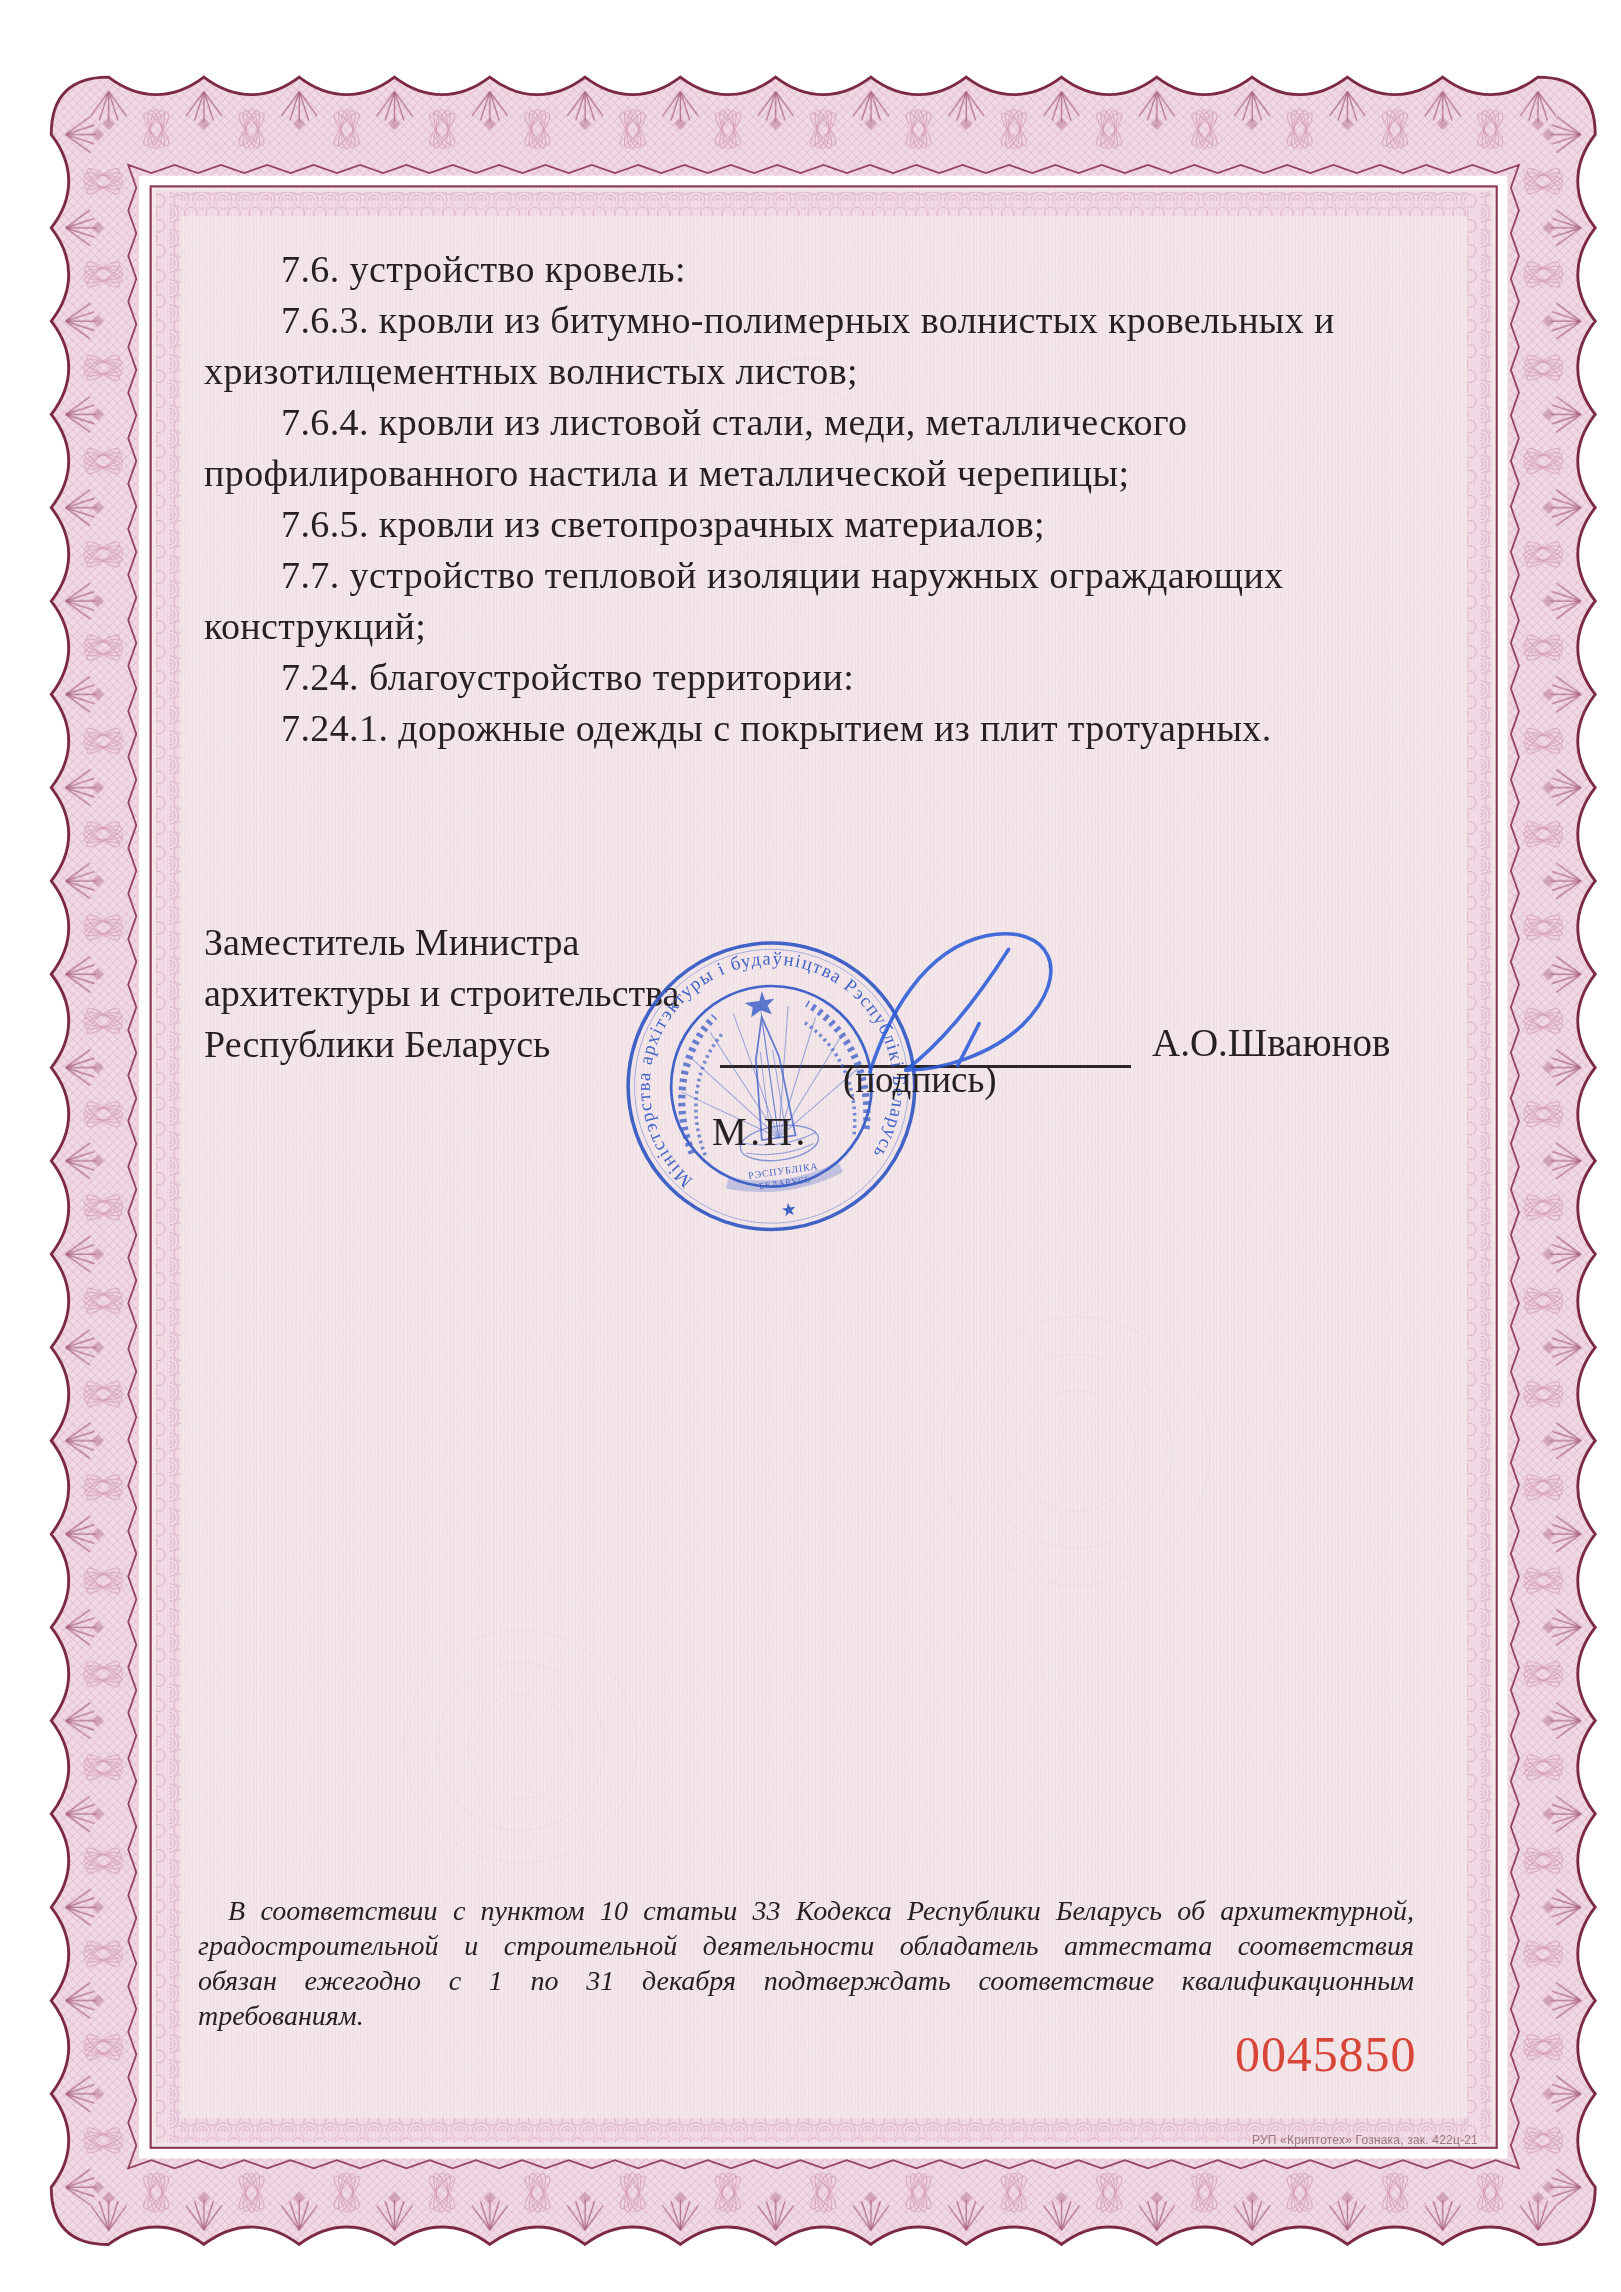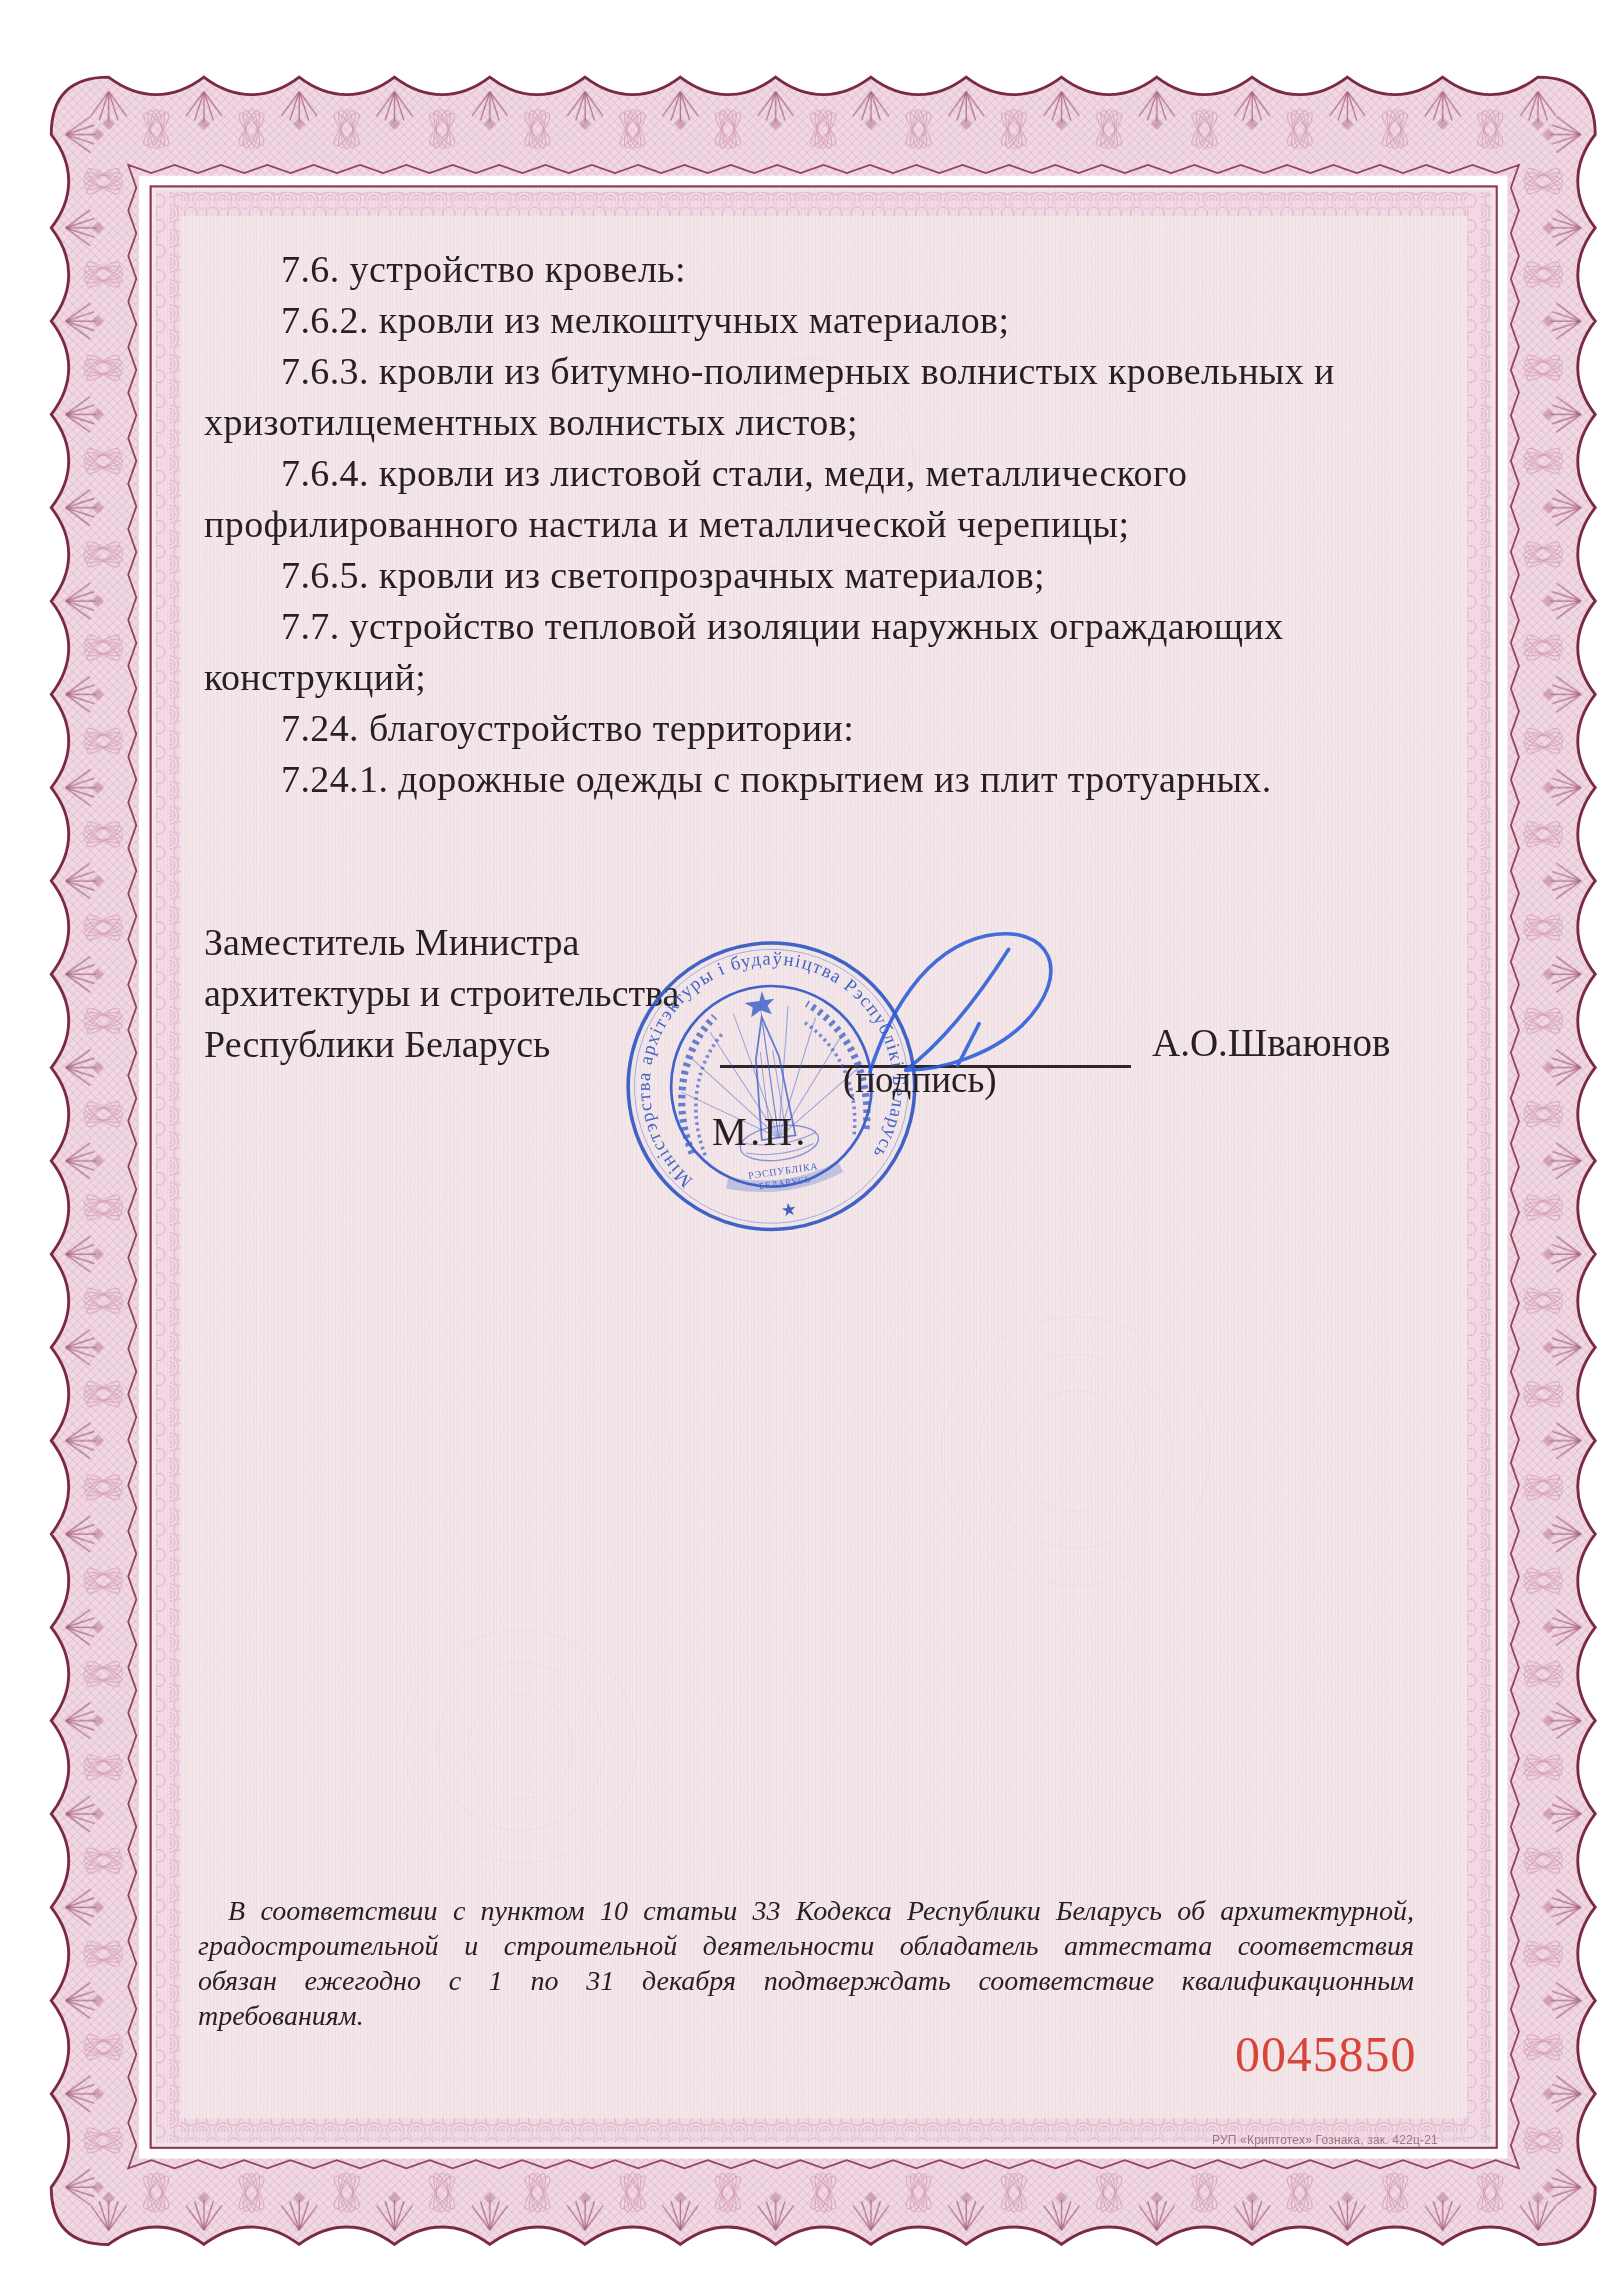--- a/index.html
+++ b/index.html
@@ -21,21 +21,21 @@
   .signame{left:1133px;top:1021px;font-size:39px;line-height:43px;white-space:nowrap;z-index:1;}
   .mp{left:693px;top:1109px;font-size:39px;letter-spacing:3.6px;z-index:3;text-align:center;}
   
   .footnote{left:179px;top:1893px;width:1216px;font-style:italic;font-size:28px;z-index:2;}
   .fl{height:35px;line-height:35px;white-space:nowrap;}
   .fl.just{text-align:justify;white-space:normal;height:35px;overflow:hidden;}
   .fl.just::after{content:"";display:inline-block;width:100%;height:0;}
   .fl.first{text-indent:30px;}
   .serial{left:1216px;top:2028px;width:179px;text-align:right;font-size:50px;line-height:52px;
           color:#d6392c;letter-spacing:0.9px;z-index:2;opacity:.93;}
-  .printer{left:1106px;top:2133px;width:313px;text-align:right;font-size:12px;
+  .printer{left:1146px;top:2133px;width:313px;text-align:right;font-size:12px;
            font-family:"Liberation Sans","DejaVu Sans",sans-serif;color:#9a7781;z-index:3;letter-spacing:0.2px;}
   #sealSvg{left:582px;top:909px;z-index:2;pointer-events:none;}
   .scanedge{left:1607px;top:0;width:14.3px;height:2293px;background:#f1f3ec;opacity:.7;z-index:4;}
 </style>
 </head>
 <body>
 
 <div class="page">
 
   <svg id="frame" class="abs" width="1621" height="2293" viewBox="0 0 1810 2560">
@@ -936,21 +936,20 @@
           <circle cx="560" cy="1950" r="93.6"></circle>
           <circle cx="560" cy="1950" r="58.5"></circle>
         </g>
         <rect x="149" y="210" width="1499" height="2186" fill="url(#grain)"></rect>
         <rect x="149" y="210" width="1499" height="2186" filter="url(#paperNoise)" opacity="0.85"></rect>
       </g>
   </svg>
 
   <div class="abs textlayer bodytext">
     <div class="ln ind">7.6. устройство кровель:</div>
-    <div class="ln ind">7.6.2. кровли из мелкоштучных материалов;</div>
     <div class="ln ind">7.6.3. кровли из битумно-полимерных волнистых кровельных и</div>
     <div class="ln">хризотилцементных волнистых листов;</div>
     <div class="ln ind">7.6.4. кровли из листовой стали, меди, металлического</div>
     <div class="ln">профилированного настила и металлической черепицы;</div>
     <div class="ln ind">7.6.5. кровли из светопрозрачных материалов;</div>
     <div class="ln ind">7.7. устройство тепловой изоляции наружных ограждающих</div>
     <div class="ln">конструкций;</div>
     <div class="ln ind">7.24. благоустройство территории:</div>
     <div class="ln ind">7.24.1. дорожные одежды с покрытием из плит тротуарных.</div>
   </div>

